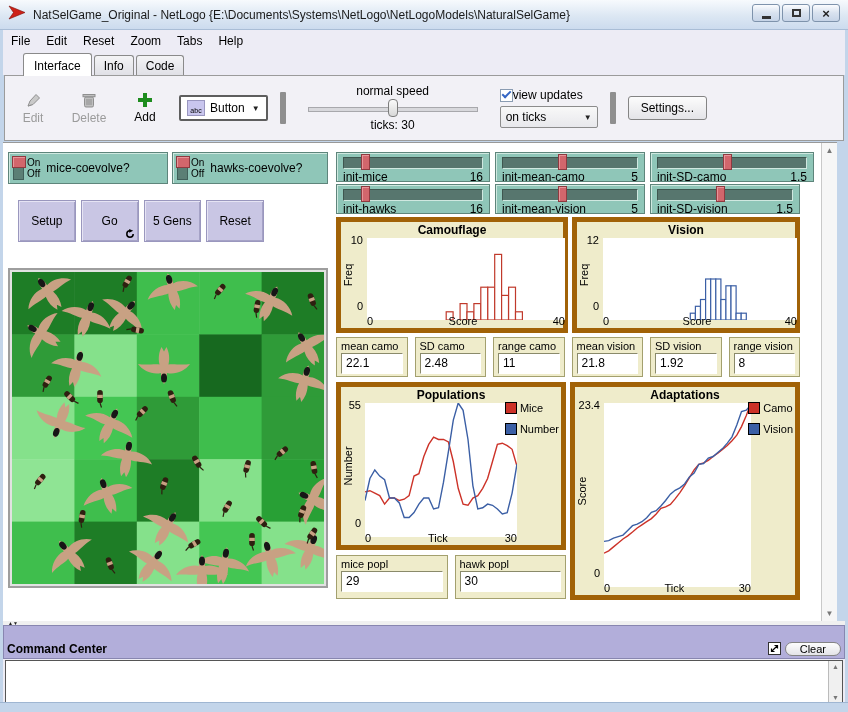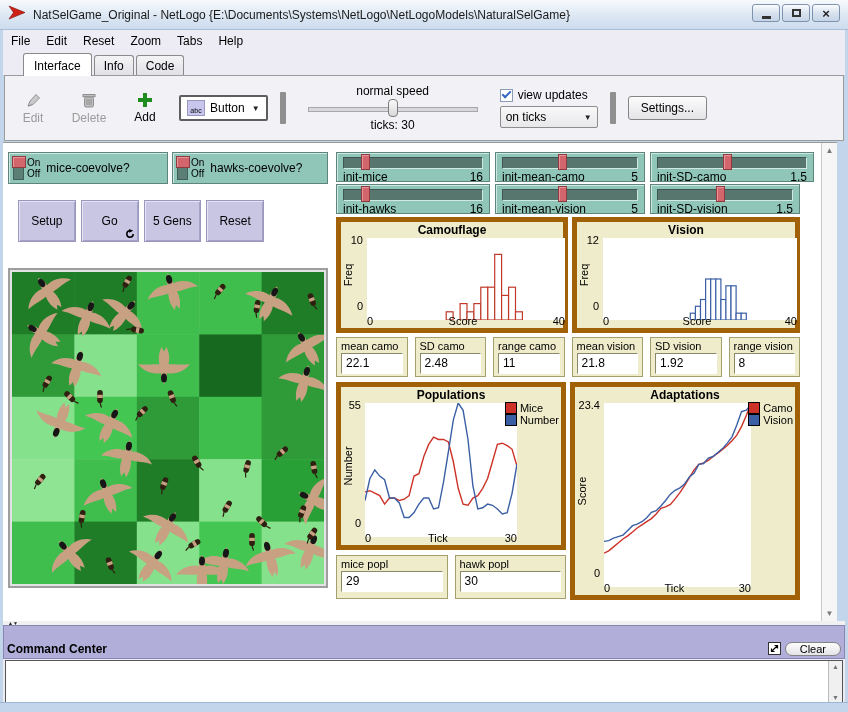--- a/index.html
+++ b/index.html
@@ -39,21 +39,21 @@
     display:flex;align-items:flex-end;justify-content:center;line-height:1.1}
   .dd-arrow{font-size:8px;color:#222;margin-left:2px}
   .vsep{width:6px;height:32px;background:#8F8F8F;border-radius:1px}
   .speed-group{display:flex;flex-direction:column;align-items:center;width:190px;font-size:12px}
   .speed-track{position:relative;width:170px;height:18px;margin:1px 0}
   .speed-line{position:absolute;left:0;right:0;top:8px;height:3px;background:#D8D8DC;
     border:1px solid #A8A8AC}
   .speed-thumb{position:absolute;left:80px;top:0;width:10px;height:18px;border-radius:4px;
     background:linear-gradient(#FAFAFA,#D8D8D8);border:1px solid #7C7C7C;box-sizing:border-box}
   .view-group{display:flex;flex-direction:column;gap:4px;font-size:12px}
-  .chk-row{display:flex;align-items:center;gap:5px}
+  .chk-row{display:flex;align-items:center;}
   .chk{width:13px;height:13px;background:#FFF;border:1px solid #8A9CB2;display:flex;
     align-items:center;justify-content:center;box-sizing:border-box}
   .chk-mark{width:7px;height:3px;border-left:2px solid #3566C4;border-bottom:2px solid #3566C4;
     transform:rotate(-45deg);margin-top:-3px}
   .mini-dd{display:flex;align-items:center;justify-content:space-between;width:86px;
     background:linear-gradient(#F8F8F8,#E8E8EC);border:1px solid #8C8C8C;border-radius:2px;
     padding:3px 5px;font-size:12px}
   .push-btn{background:linear-gradient(#FCFCFC,#E4E4E8);border:1px solid #848484;
     border-radius:3px;font-size:12px;padding:4px 12px}
   
@@ -91,21 +91,21 @@
   .world-frame svg{display:block;margin:2px}
   
   .plot{position:absolute;background:#EFECCB;border:5px solid #a16207;box-sizing:border-box}
   .plot-title{position:absolute;top:1px;left:0;right:0;text-align:center;font-size:12px;font-weight:bold}
   .parea{position:absolute;background:#FFF}
   .parea svg{display:block}
   .ymax,.ymin{position:absolute;left:0;text-align:right;font-size:11px}
   .ylab{position:absolute;left:1px;top:50%;transform:translateY(-50%) rotate(180deg);
     writing-mode:vertical-rl;font-size:11px}
   .xrow{position:absolute;bottom:1px;display:flex;justify-content:space-between;font-size:11px}
-  .legend{position:absolute;top:15px;right:2px;display:flex;flex-direction:column;gap:0;font-size:11px}
+  .legend{position:absolute;top:15px;right:2px;display:flex;flex-direction:column;gap:9px;font-size:11px}
   .leg-item{display:flex;align-items:center;gap:3px}
   .swatch{width:12px;height:12px;border:1px solid #000;box-sizing:border-box}
   
   .mon-row{position:absolute;display:flex;gap:7px}
   .monitor{background:#EFECCB;border:1px solid #A3A06E;box-sizing:border-box;flex:1}
   .mon-label{font-size:11px;padding:2px 4px 1px;white-space:nowrap;overflow:hidden}
   .mon-value{background:#FFF;border:1px solid;border-color:#8A8A6A #FFF #FFF #8A8A6A;
     margin:0 4px 4px;font-size:12px;padding:2px 0 2px 4px;height:15px}
   
   .splitter{position:absolute;left:3px;top:621px;width:842px;height:4px;background:#F0F0F0;

